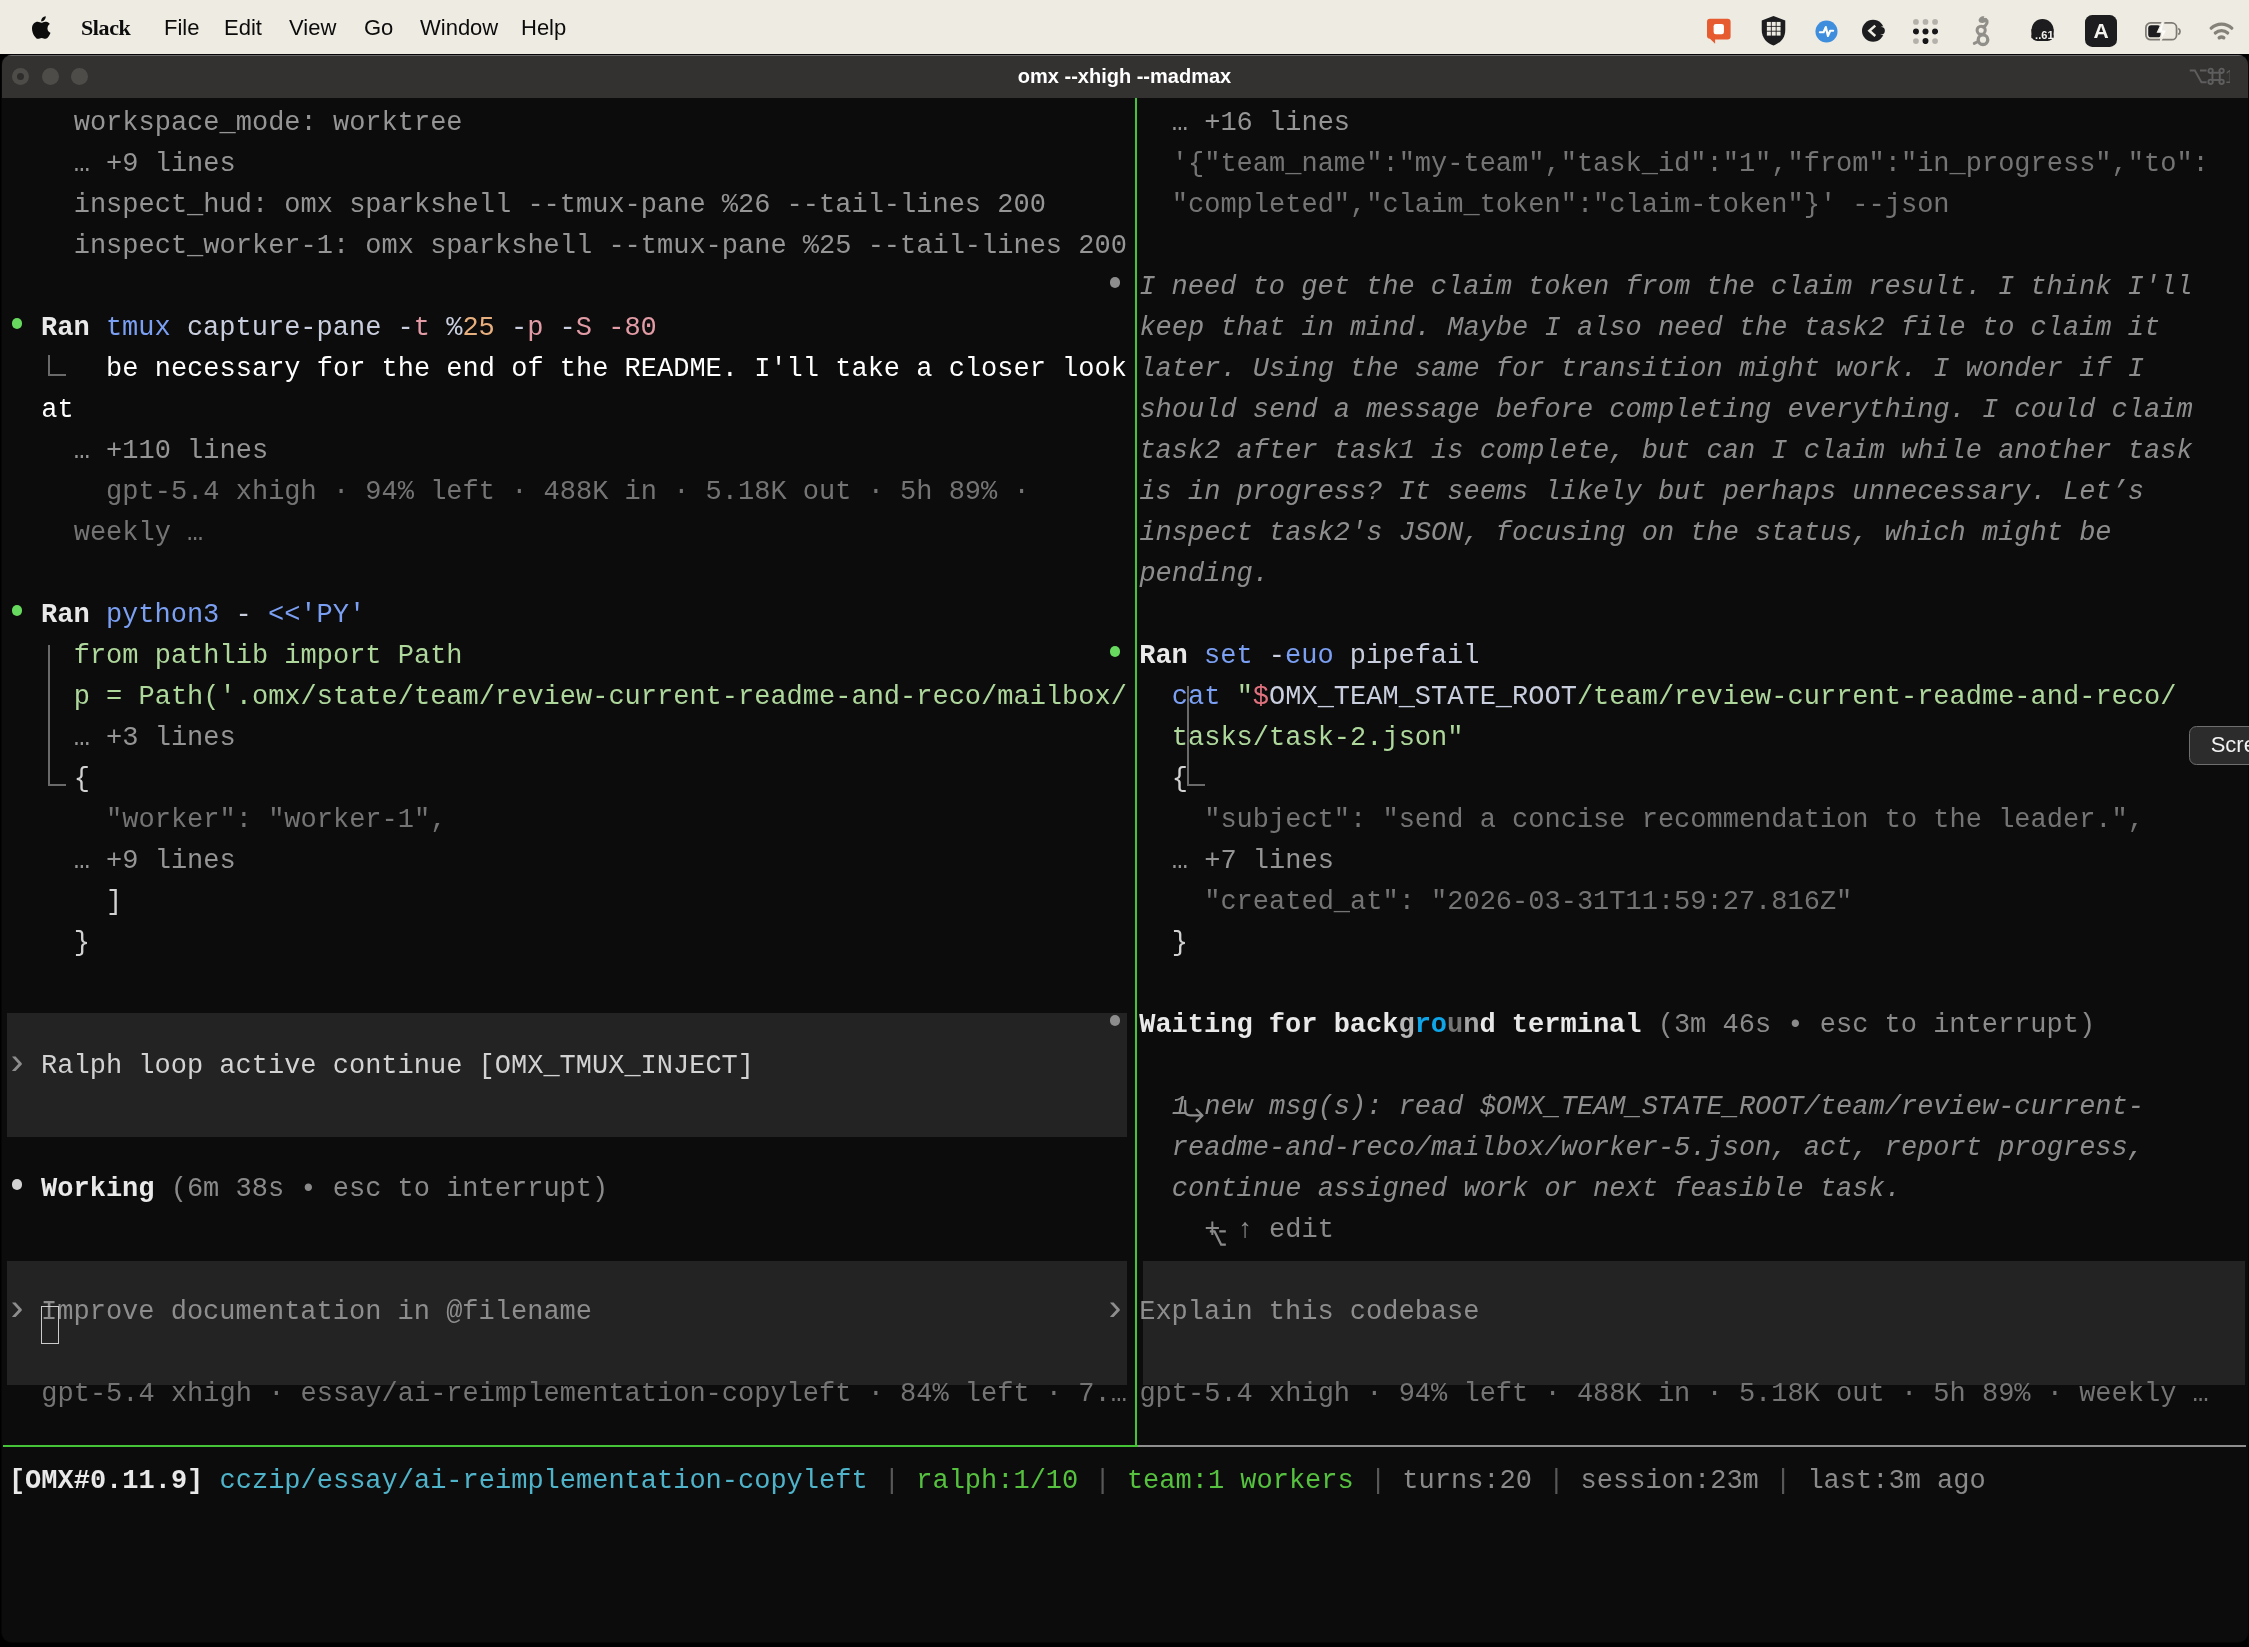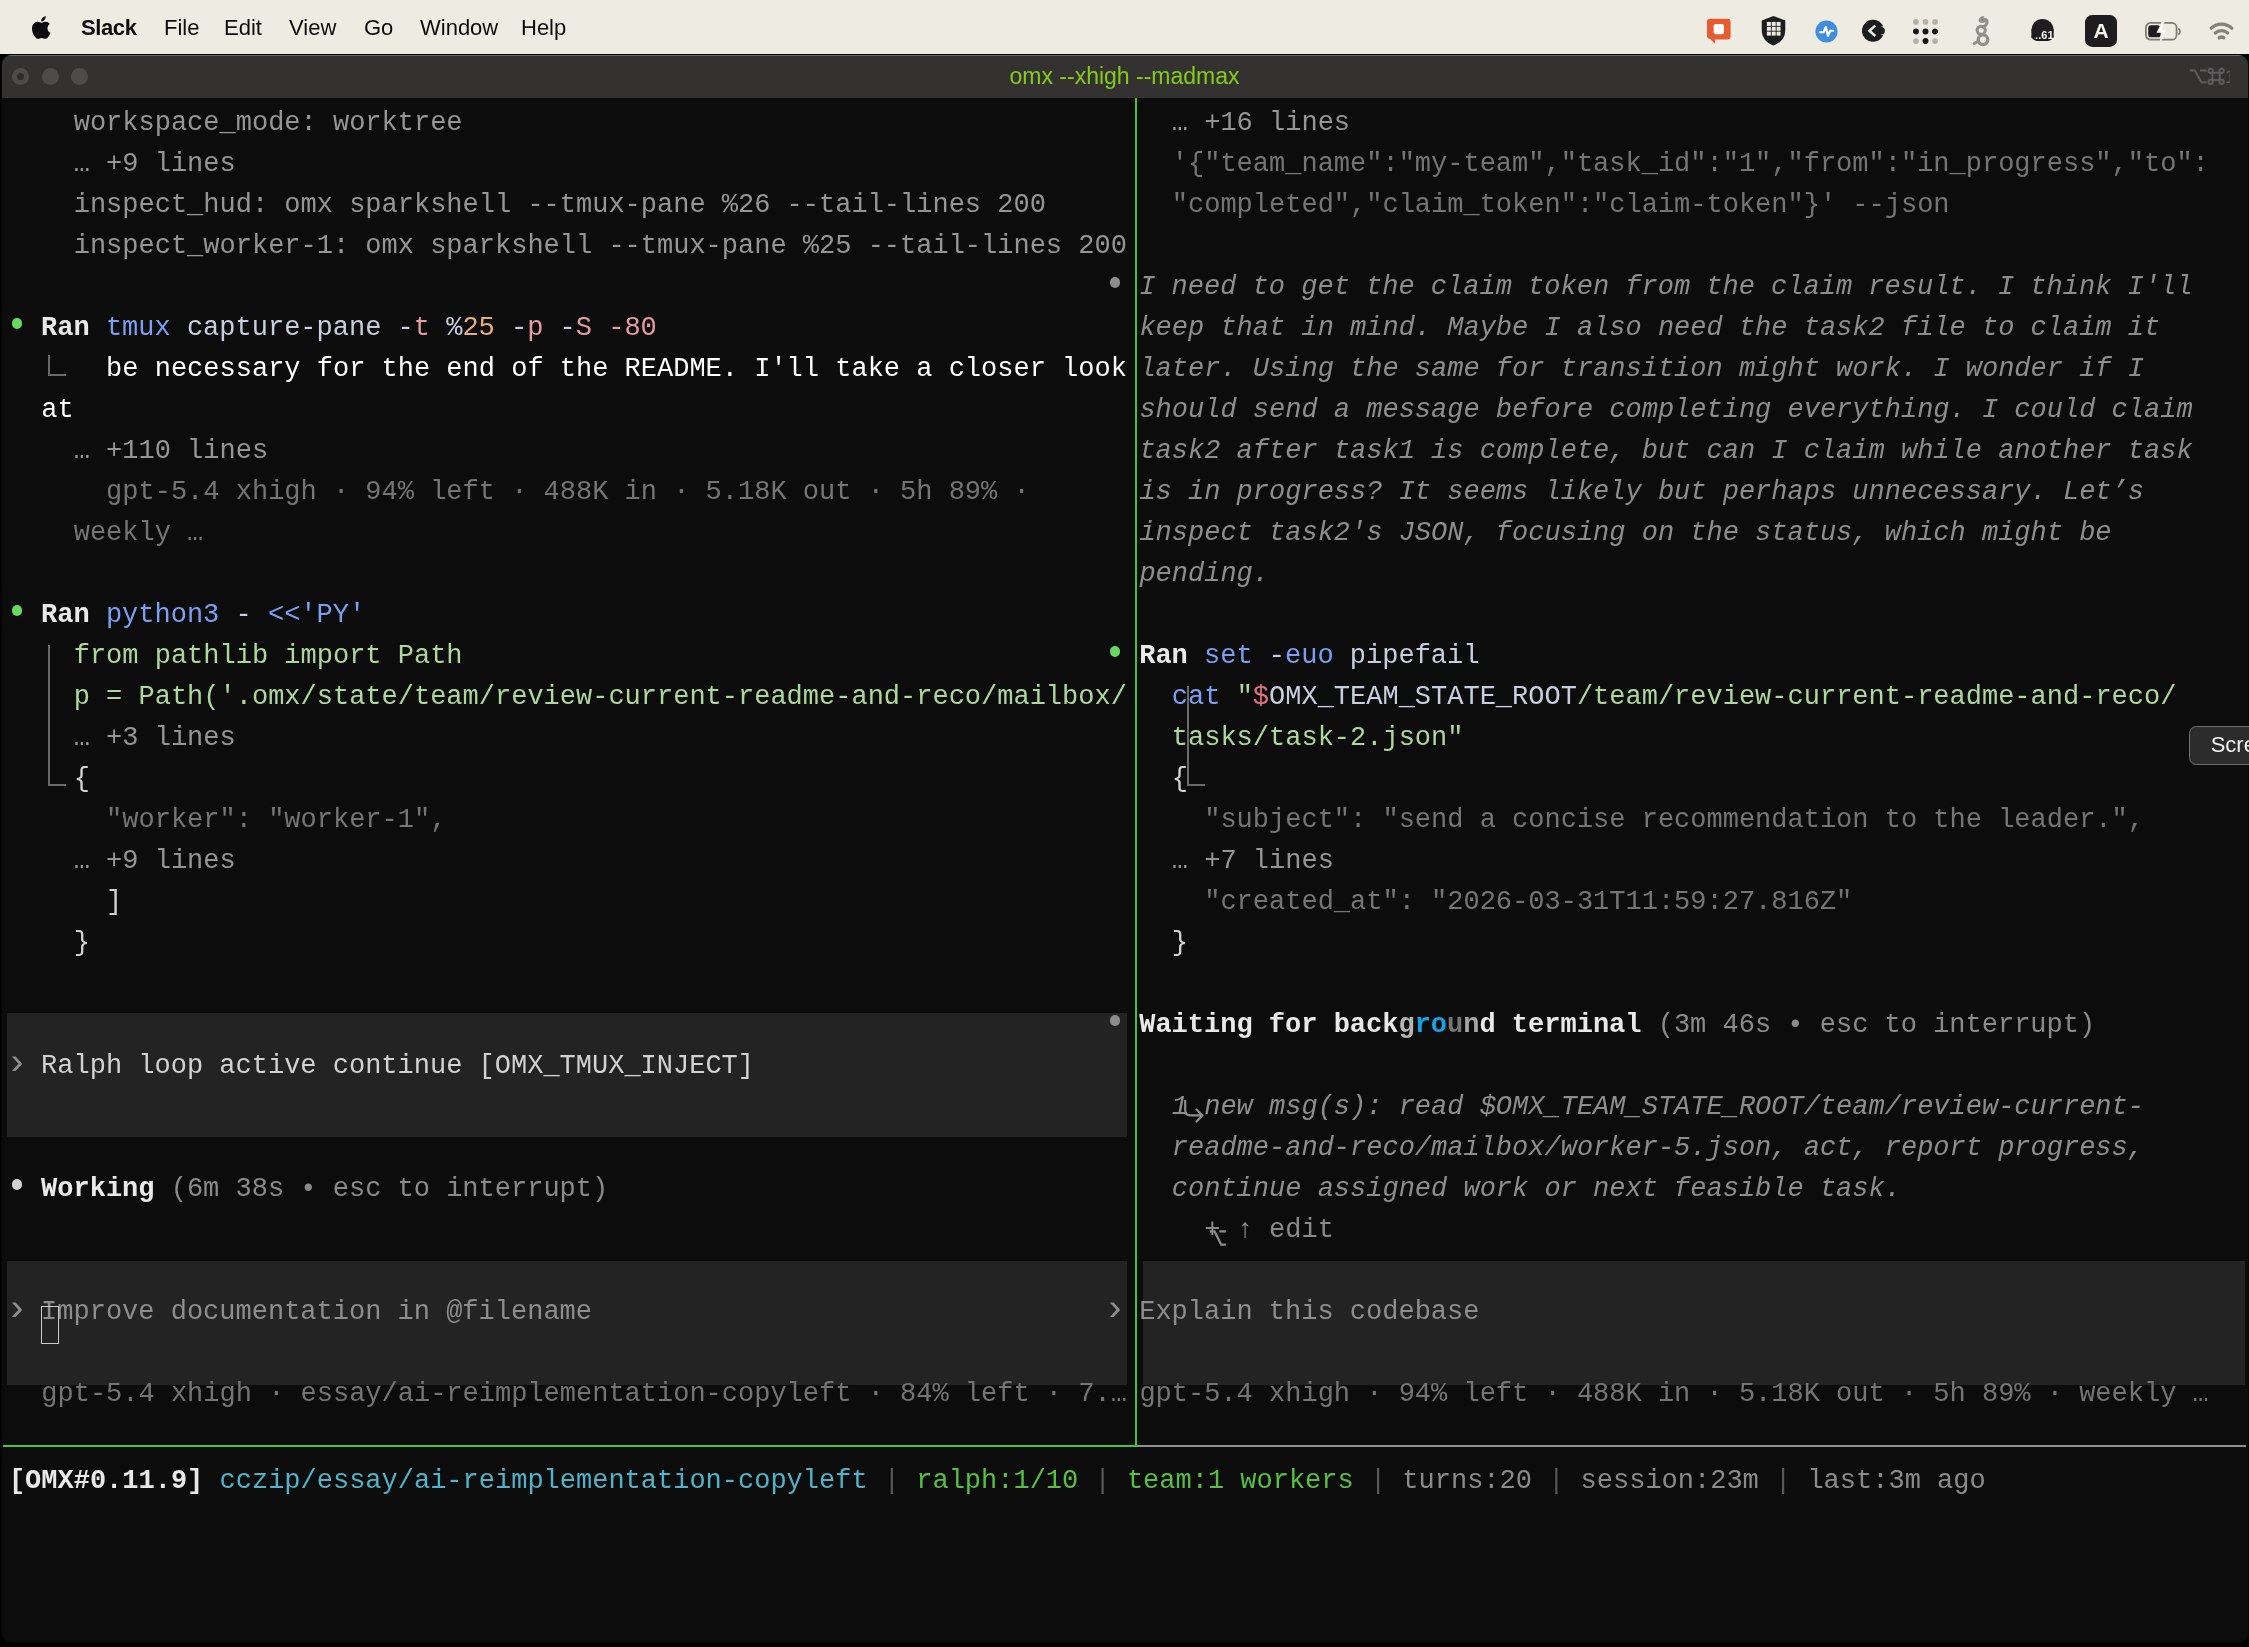--- a/index.html
+++ b/index.html
@@ -5,32 +5,32 @@
   * { margin:0; padding:0; box-sizing:border-box; }
   html,body { width:2250px; height:1648px; background:#000; overflow:hidden; }
   body { position:relative; font-family:"Liberation Sans", sans-serif; }
 
   
   .menubar { position:absolute; left:0; top:0; width:2250px; height:54px;
     background:#eeebe2; color:#0c0c0c; }
   .mleft { position:absolute; left:0; top:0; width:664px; height:54px; }
   .mleft .apple { position:absolute; left:32px; top:15.5px; }
   .mleft span { position:absolute; top:0; height:54px; line-height:55px; font-size:22px; }
-  .mleft .app { font-weight:bold; letter-spacing:-0.4px; }
+  .mleft .app { font-weight:bold; letter-spacing:-0.4px;font-family:Liberation Serif, serif; }
   .micon { position:absolute; top:8px; height:46px; display:flex; align-items:center; }
 
   
   .window { position:absolute; left:1.5px; top:55px; width:2246px; height:1587px;
     background:#0c0c0c; border-radius:9.6px; overflow:hidden;
     box-shadow:0 0 0 0.7px #090909; }
   .titlebar { position:absolute; left:0; top:0; width:100%; height:43px;
     background:#343231; border-top:0.7px solid #686868; }
   .tl { position:absolute; top:11.8px; width:17.7px; height:17.7px; border-radius:50%; background:#4e4c49; }
   .title { position:absolute; top:0; left:0; width:100%; height:43px; line-height:41px;
-    text-align:center; color:#84cc16; font-weight:normal; font-size:23px; }
+    text-align:center; color:#ffffff; font-weight:bold; font-size:20px; }
   .content { position:absolute; left:1.5px; top:43px; width:2243px; height:1543px;
     background:#0c0c0c; font-family:"Liberation Mono", monospace; }
 
   
   pre.pane { position:absolute; top:5.2px; font:27px/41px "Liberation Mono", monospace;
     color:#959595; letter-spacing:0; }
   .lp { left:5.9px; }
   .rp { left:1104px; }
   .w  { color:#e9e9e9; font-weight:bold; }      
   .lg { color:#d2d2d2; }                        

